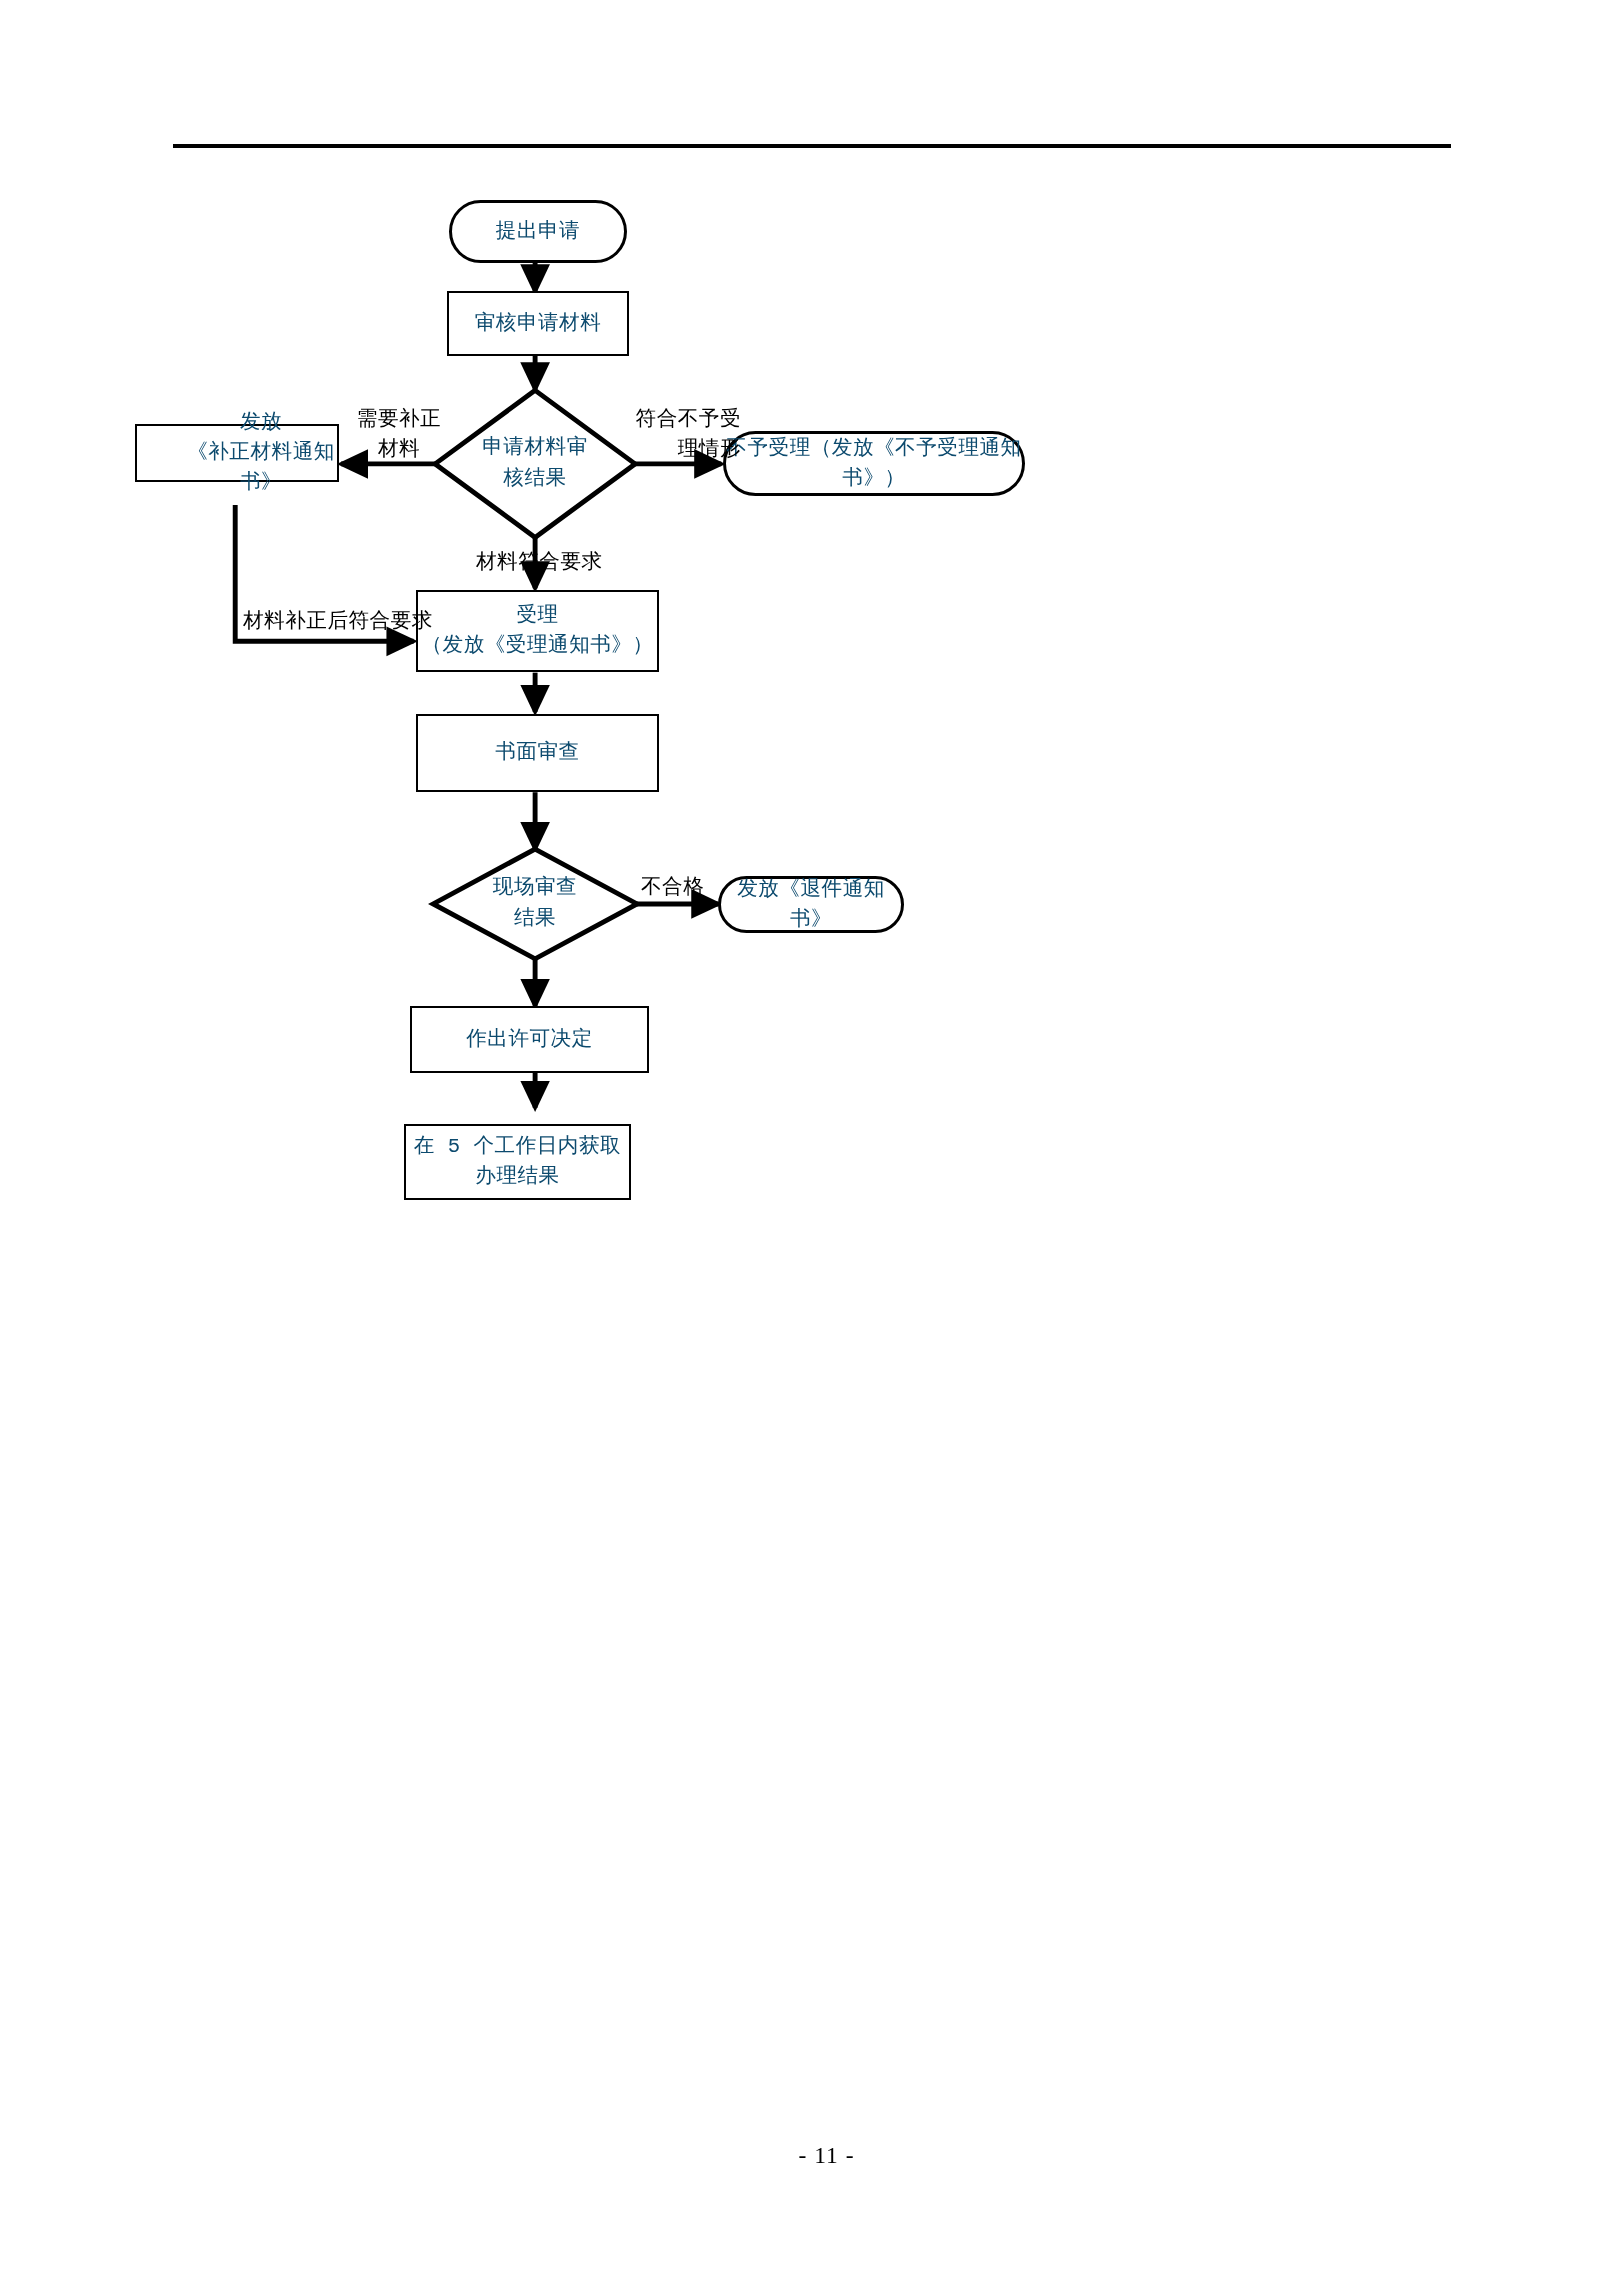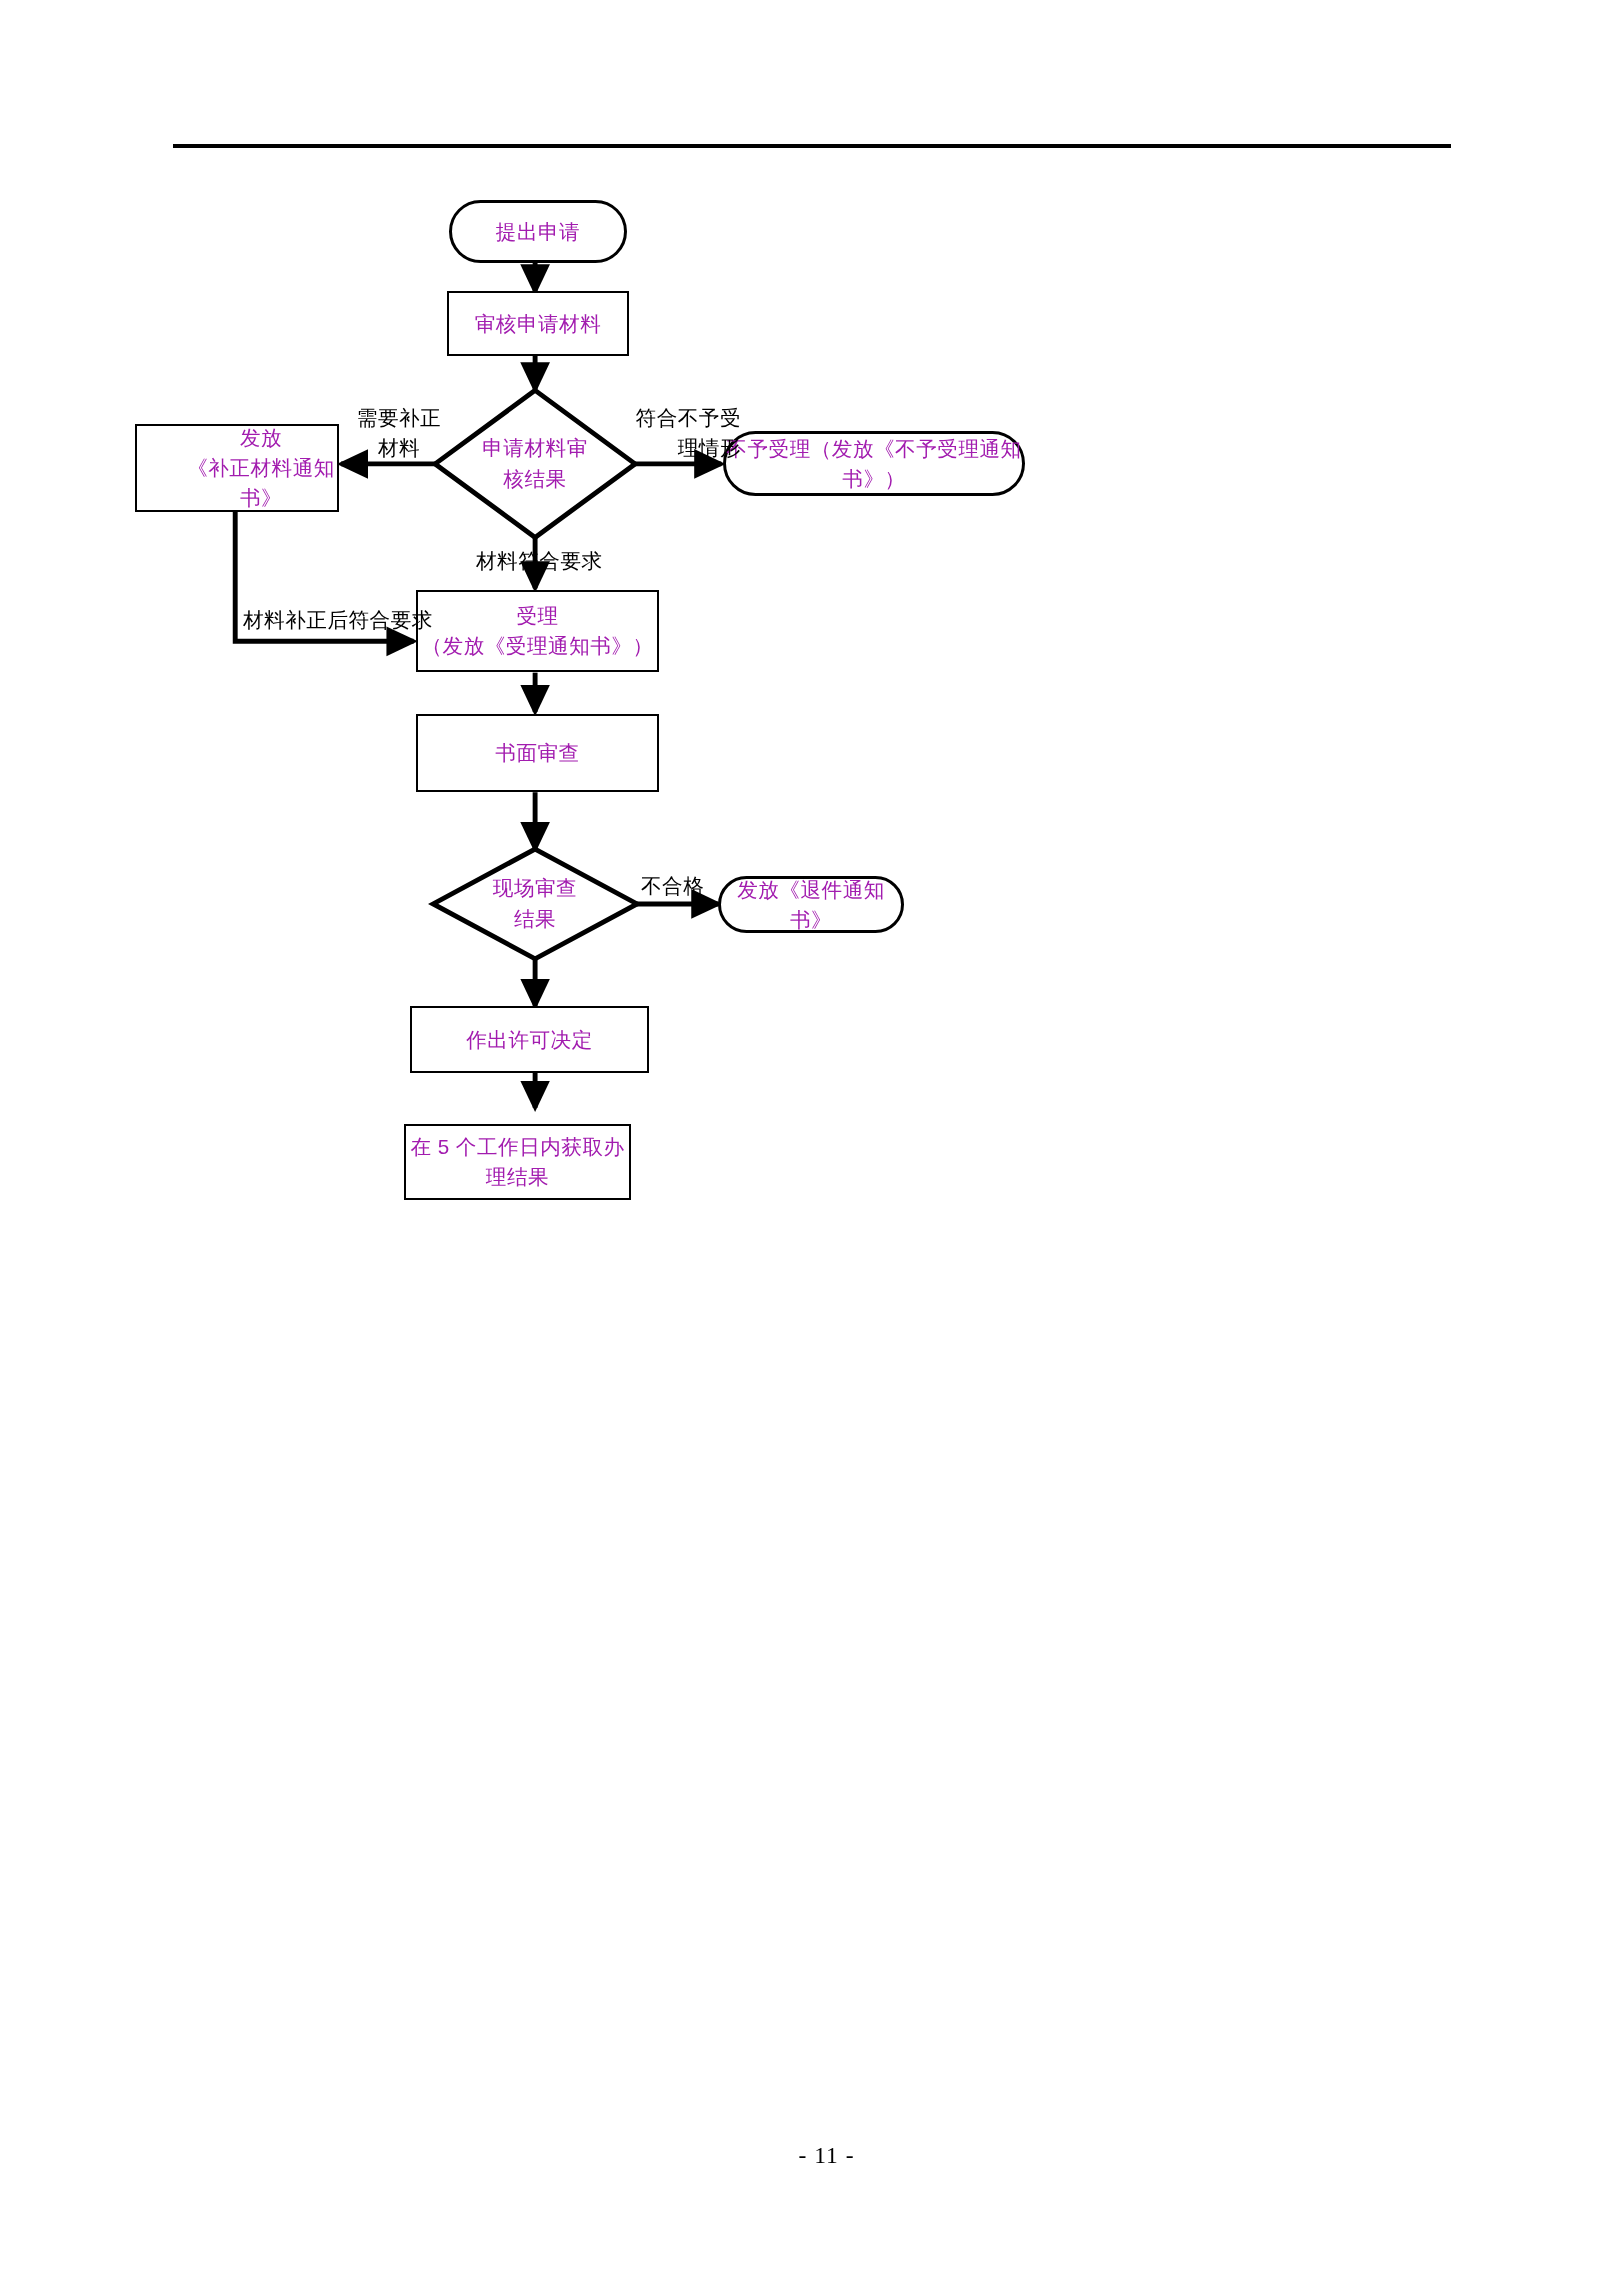--- a/index.html
+++ b/index.html
@@ -57,25 +57,25 @@
   }
   .node {
     position: absolute;
     box-sizing: border-box;
     display: flex;
     flex-direction: column;
     align-items: center;
     justify-content: center;
     text-align: center;
     background: #ffffff;
-    color: #a21caf;
+    color: #0c4a6e;
     font-size: 20.6px;
     line-height: 1.45;
     letter-spacing: 0.5px;
-    font-family: Liberation Sans, sans-serif;
+    font-family: Liberation Mono, monospace;
   }
   .node.rect {
     border: 2.9px solid #000000;
   }
   .node.terminal {
     border: 3.9px solid #000000;
     border-radius: 979px;
   }
   .node.diamond {
     border: none;
@@ -157,21 +157,21 @@
       <span>审核申请材料</span>
     </div>
 
     <div class="node diamond" style="left:435px; top:390px; width:200px; height:147px;">
       <div class="diamond-text">
         <span>申请材料审</span>
         <span class="line2">核结果</span>
       </div>
     </div>
 
-    <div class="node rect" style="left:135px; top:424px; width:204px; height:88px;padding-left:48px;">
+    <div class="node rect" style="left:135px; top:424px; width:204px; height:58px;padding-left:48px;">
       <span>发放</span>
       <span>《补正材料通知书》</span>
     </div>
 
     <div class="node terminal" style="left:723px; top:431px; width:302px; height:65px;">
       <span>不予受理（发放《不予受理通知书》）</span>
     </div>
 
     <div class="node rect" style="left:416px; top:590px; width:243px; height:82px;">
       <span>受理</span>

